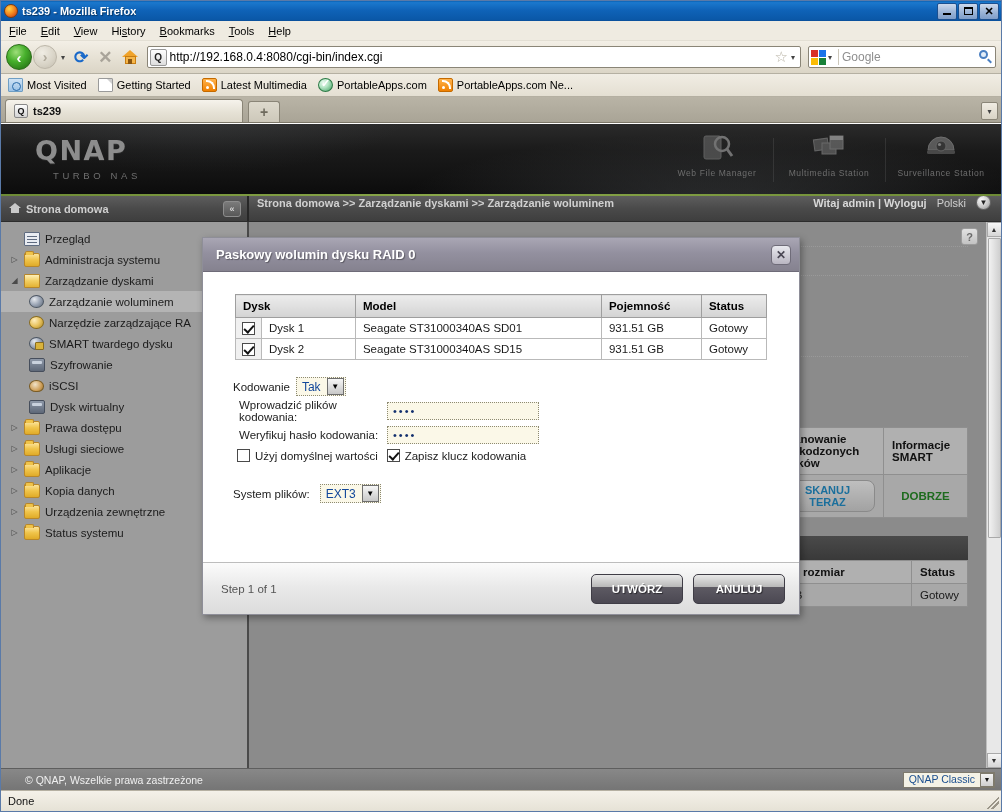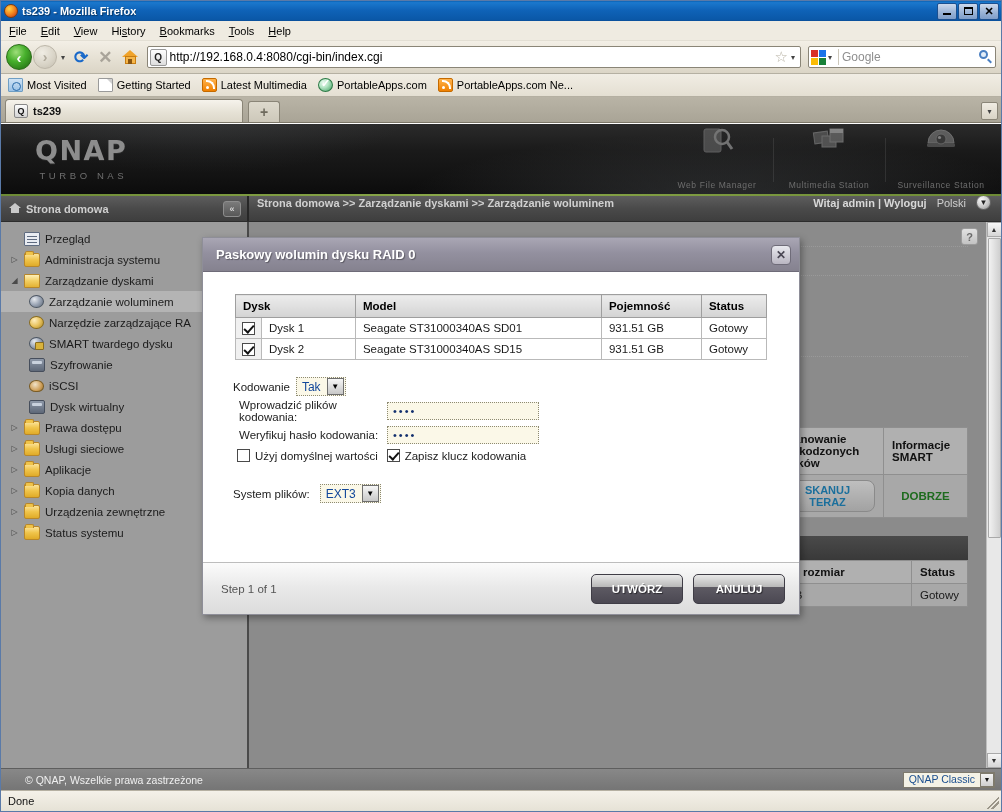--- a/index.html
+++ b/index.html
@@ -283,27 +283,27 @@
   .qnap-logo { padding-left: 34px; }
   .qnap-logo .word {
     font-family: "DejaVu Sans", sans-serif;
     font-weight: bold; font-size: 27px; letter-spacing: 1.5px;
     color: #8d8d8d;
     text-shadow: 0 1px 0 rgba(255,255,255,.07);
     line-height: 1;
   }
   .qnap-logo .sub {
     font-size: 9.5px; letter-spacing: 3.6px; color: #6f6f6f;
-    margin-top: 6px; margin-left: 2px; text-align: right;
+    margin-top: 6px; margin-left: 18px;
   }
   .stations { margin-left: auto; display: flex; align-items: flex-end; height: 100%; padding-right: 4px; }
   .station {
     width: 112px; height: 100%;
-    display: flex; flex-direction: column; align-items: center; justify-content: space-between;
-    position: relative; padding-bottom: 4px;
+    display: flex; flex-direction: column; align-items: center; justify-content: flex-end;
+    position: relative; padding-bottom: 16px;
   }
   .station + .station::before {
     content:''; position: absolute; left: 0; top: 14px; bottom: 12px;
     width: 1px; background: rgba(255,255,255,.09);
   }
   .station .st-label {
     font-size: 8.5px; color: #6e6e6e; letter-spacing: .6px; margin-top: 3px;
     white-space: nowrap;
   }
   .st-glyph { height: 34px; display:flex; align-items:center; justify-content:center; opacity:.55; }

